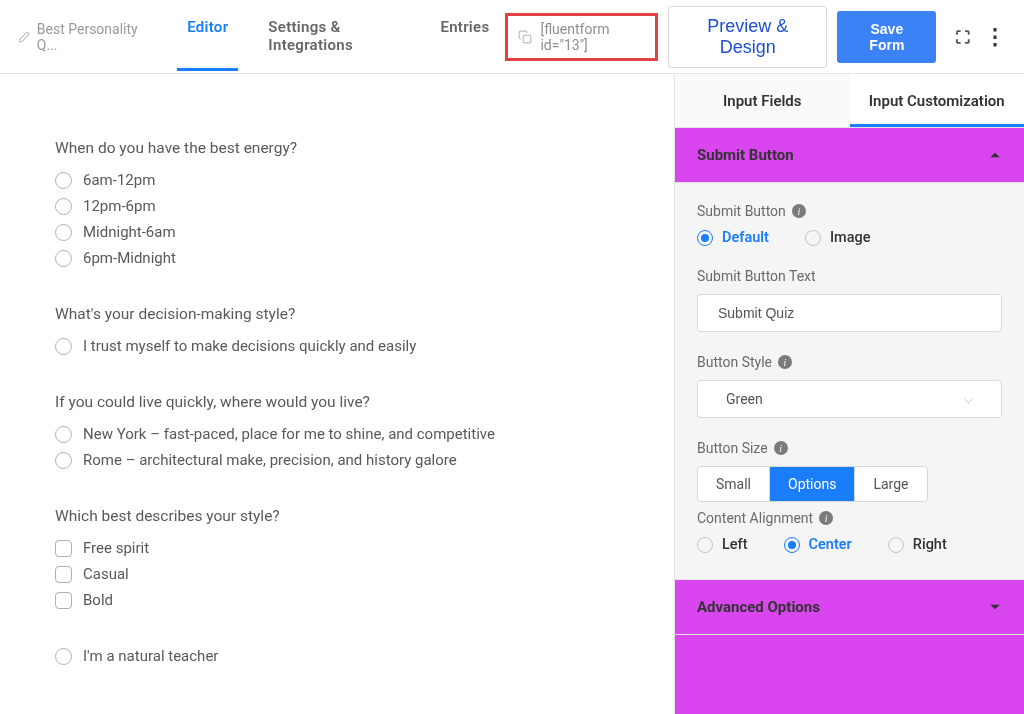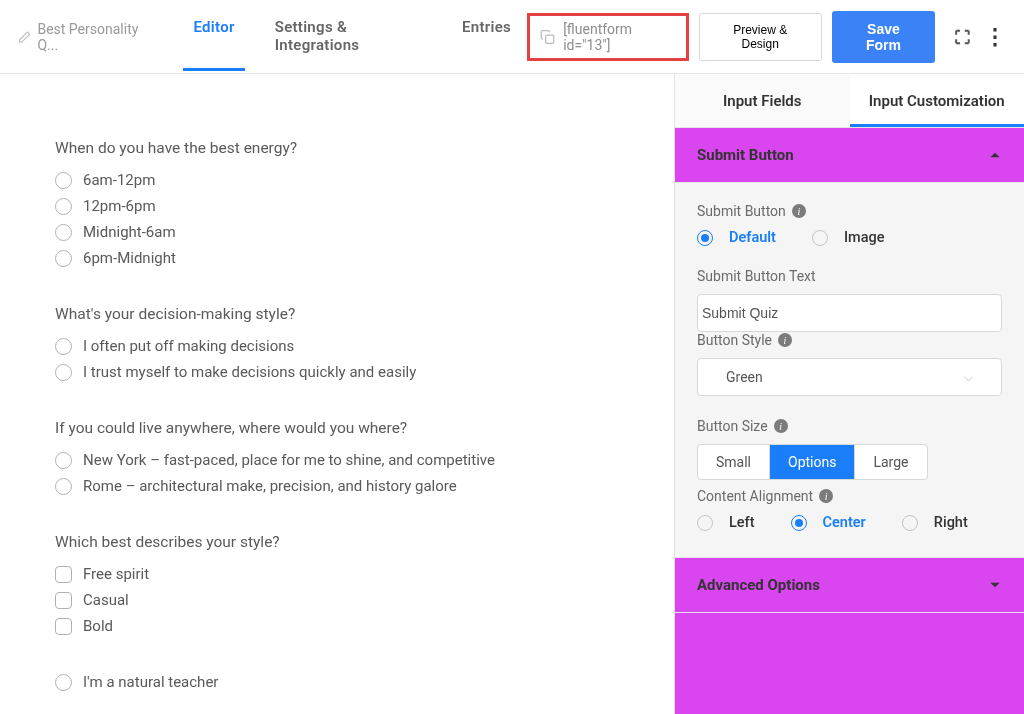--- a/index.html
+++ b/index.html
@@ -7,21 +7,21 @@
     
     .top-bar { display: flex; align-items: center; padding: 8px 18px; border-bottom: 1px solid #e4e4e4; gap: 6px; height: 74px; }
     .form-title { display: flex; align-items: center; color: #9a9a9a; font-size: 14px; gap: 6px; margin-right: 20px; }
     .pencil-icon { color: #bbb; }
     .nav-tabs { display: flex; gap: 20px; }
     .nav-tab { padding: 16px 10px 14px; color: #666; font-weight: 600; font-size: 15px; cursor: pointer; border-bottom: 3px solid transparent; letter-spacing: 0.3px; }
     .nav-tab.active { color: #1a7efb; border-bottom-color: #1a7efb; }
     .top-right { margin-left: auto; display: flex; align-items: center; gap: 10px; }
     .shortcode-box { display: flex; align-items: center; gap: 8px; padding: 5px 10px; border: 3px solid #e54144; color: #8e8e8e; font-size: 14px; }
     .shortcode-box .copy-icon { color: #bbb; }
-    .btn-outline { padding: 9px 16px; border: 1px solid #d8d8d8; background: #fff; border-radius: 3px; color: #000000; font-size: 12px; font-weight: 500; cursor: pointer; }
+    .btn-outline { padding: 9px 16px; border: 1px solid #d8d8d8; background: #fff; border-radius: 3px; color: #1d4ed8; font-size: 18px; font-weight: 500; cursor: pointer; }
     .btn-primary { padding: 10px 18px; background: #3b82f6; border: none; color: #fff; font-size: 14px; font-weight: 600; border-radius: 3px; cursor: pointer; }
     .expand-icon { width: 20px; height: 20px; color: #555; cursor: pointer; margin-left: 8px; }
     .more-icon { font-size: 22px; color: #333; cursor: pointer; margin-left: 2px; font-weight: bold; }
     
     .main-wrap { display: flex; height: calc(714px - 58px); }
     .canvas { flex: 1; padding: 65px 55px 20px 55px; overflow-y: auto; }
     .question-block { margin-bottom: 38px; }
     .question-text { font-size: 15.5px; color: #5a5a5a; margin-bottom: 14px; }
     .option-row { display: flex; align-items: center; gap: 11px; margin-bottom: 8px; }
     .radio-circle { width: 17px; height: 17px; border: 1.5px solid #b0b0b0; border-radius: 50%; flex-shrink: 0; }
@@ -34,28 +34,28 @@
     .sidebar-tab.active { border-bottom-color: #1a7efb; background: #fff; }
     .sidebar-tab:not(.active) { background: #fafafa; }
     
     .section-header { display: flex; justify-content: space-between; align-items: center; padding: 18px 22px; font-weight: 700; font-size: 15px; cursor: pointer; border-bottom: 1px solid #e4e4e4; }
     .section-body { padding: 20px 22px 26px; background: #f5f5f5; border-bottom: 1px solid #e4e4e4; }
     
     .field-label { font-size: 14px; color: #6b6b6b; margin-bottom: 10px; display: flex; align-items: center; gap: 6px; }
     .info-dot { display: inline-flex; width: 14px; height: 14px; background: #7b7b7b; border-radius: 50%; color: #fff; font-size: 10px; font-style: italic; font-family: Georgia, serif; align-items: center; justify-content: center; }
     
     .radio-inline-group { display: flex; gap: 36px; margin-bottom: 22px; }
-    .radio-inline { display: flex; align-items: center; gap: 16px; cursor: pointer; }
+    .radio-inline { display: flex; align-items: center; gap: 9px; cursor: pointer; }
     .rad-outer { width: 16px; height: 16px; border: 1.5px solid #c4c4c4; border-radius: 50%; display: flex; align-items: center; justify-content: center; }
     .rad-outer.checked { border-color: #1a7efb; }
     .rad-inner { width: 8px; height: 8px; background: #1a7efb; border-radius: 50%; }
     .rad-label { font-size: 14.5px; color: #333; font-weight: 500; }
     .rad-label.checked { color: #1a7efb; font-weight: 600; }
     
-    .text-input { width: 100%; padding: 10px 4px; border: 1px solid #d8d8d8; border-radius: 4px; font-size: 14px; color: #555; background: #fff; }
+    .text-input { width: 100%; padding: 10px 20px; border: 1px solid #d8d8d8; border-radius: 4px; font-size: 14px; color: #555; background: #fff; margin-bottom: 22px; }
     
     .select-box { width: 100%; padding: 10px 28px; border: 1px solid #d8d8d8; border-radius: 4px; font-size: 14px; color: #555; background: #fff; display: flex; justify-content: space-between; align-items: center; margin-bottom: 22px; cursor: pointer; }
     .chev-down { color: #bbb; font-size: 12px; }
     
     .btn-group { display: inline-flex; border: 1px solid #d8d8d8; border-radius: 4px; overflow: hidden; margin-bottom: 8px; background: #fff; }
     .btn-seg { padding: 9px 18px; font-size: 14px; color: #555; cursor: pointer; border-right: 1px solid #d8d8d8; }
     .btn-seg:last-child { border-right: none; }
     .btn-seg.active { background: #1a7efb; color: #fff; }
   </style>
 </head>
@@ -108,29 +108,25 @@
         </div>
         <div class="option-row">
           <span class="radio-circle"></span>
           <span class="option-label">6pm-Midnight</span>
         </div>
       </div>
       <div class="question-block">
         <div class="question-text">What's your decision-making style?</div>
         <div class="option-row">
           <span class="radio-circle"></span>
-          <span class="option-label">I often put off making decisions</span>
-        </div>
-        <div class="option-row">
-          <span class="radio-circle"></span>
           <span class="option-label">I trust myself to make decisions quickly and easily</span>
         </div>
       </div>
       <div class="question-block">
-        <div class="question-text">If you could live anywhere, where would you where?</div>
+        <div class="question-text">If you could live quickly, where would you live?</div>
         <div class="option-row">
           <span class="radio-circle"></span>
           <span class="option-label">New York – fast-paced, place for me to shine, and competitive</span>
         </div>
         <div class="option-row">
           <span class="radio-circle"></span>
           <span class="option-label">Rome – architectural make, precision, and history galore</span>
         </div>
       </div>
       <div class="question-block">

